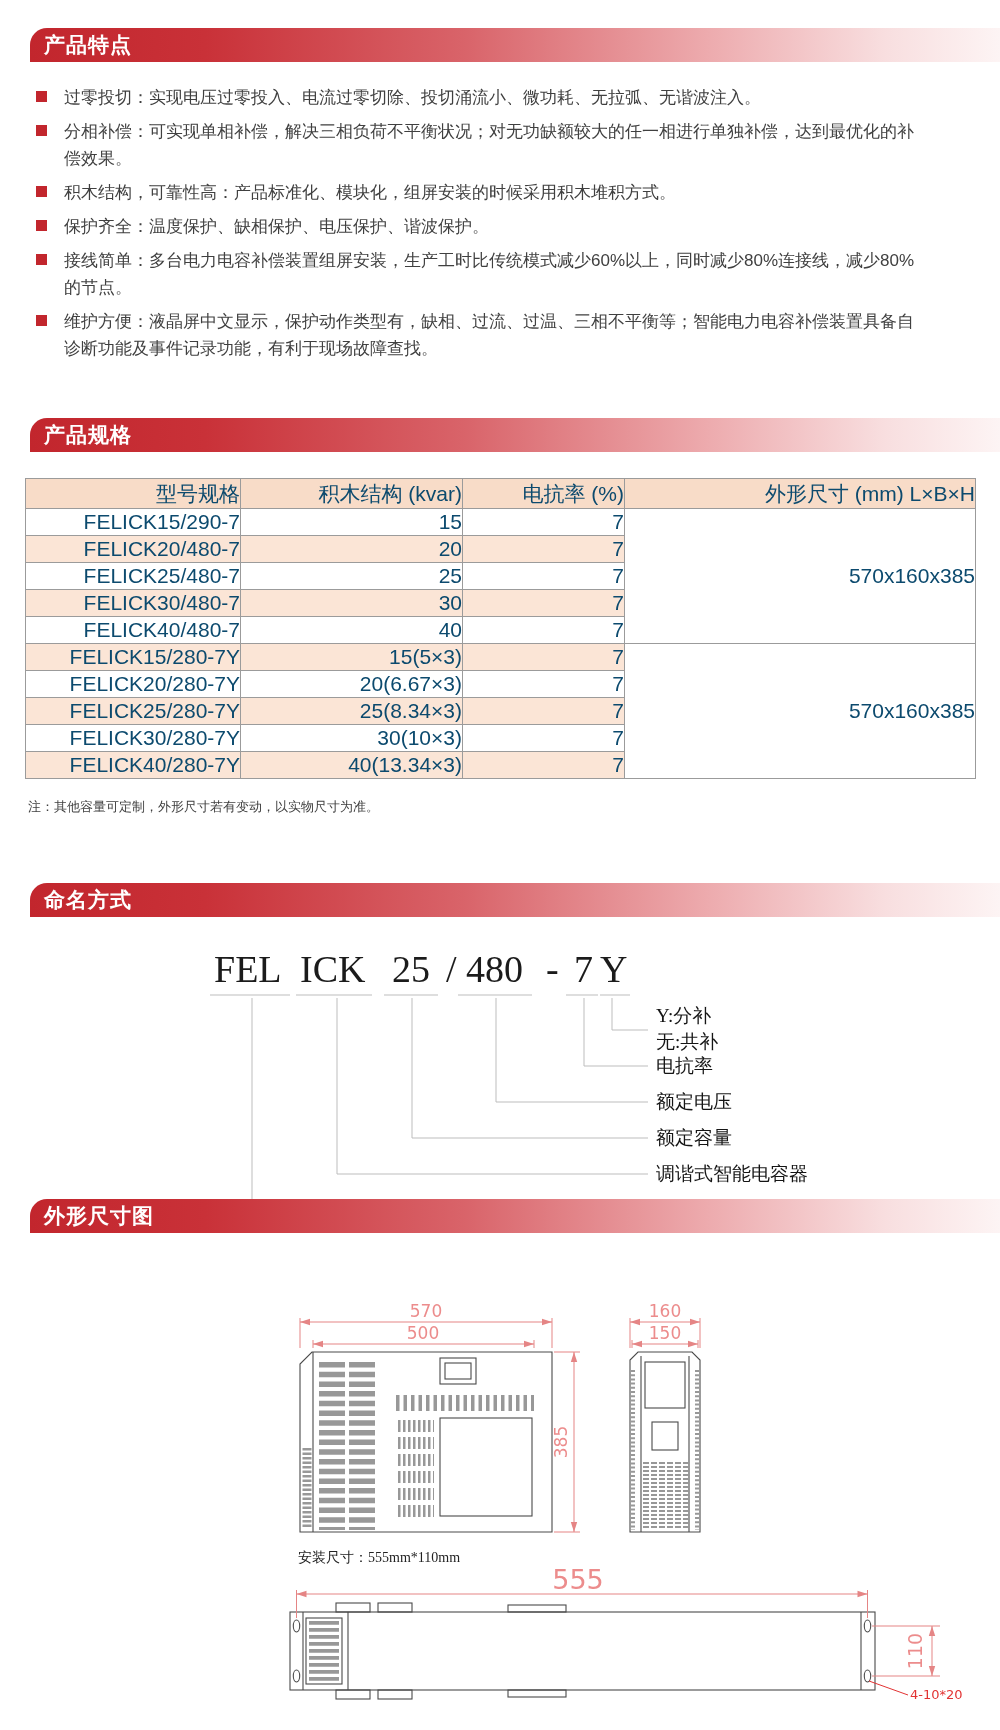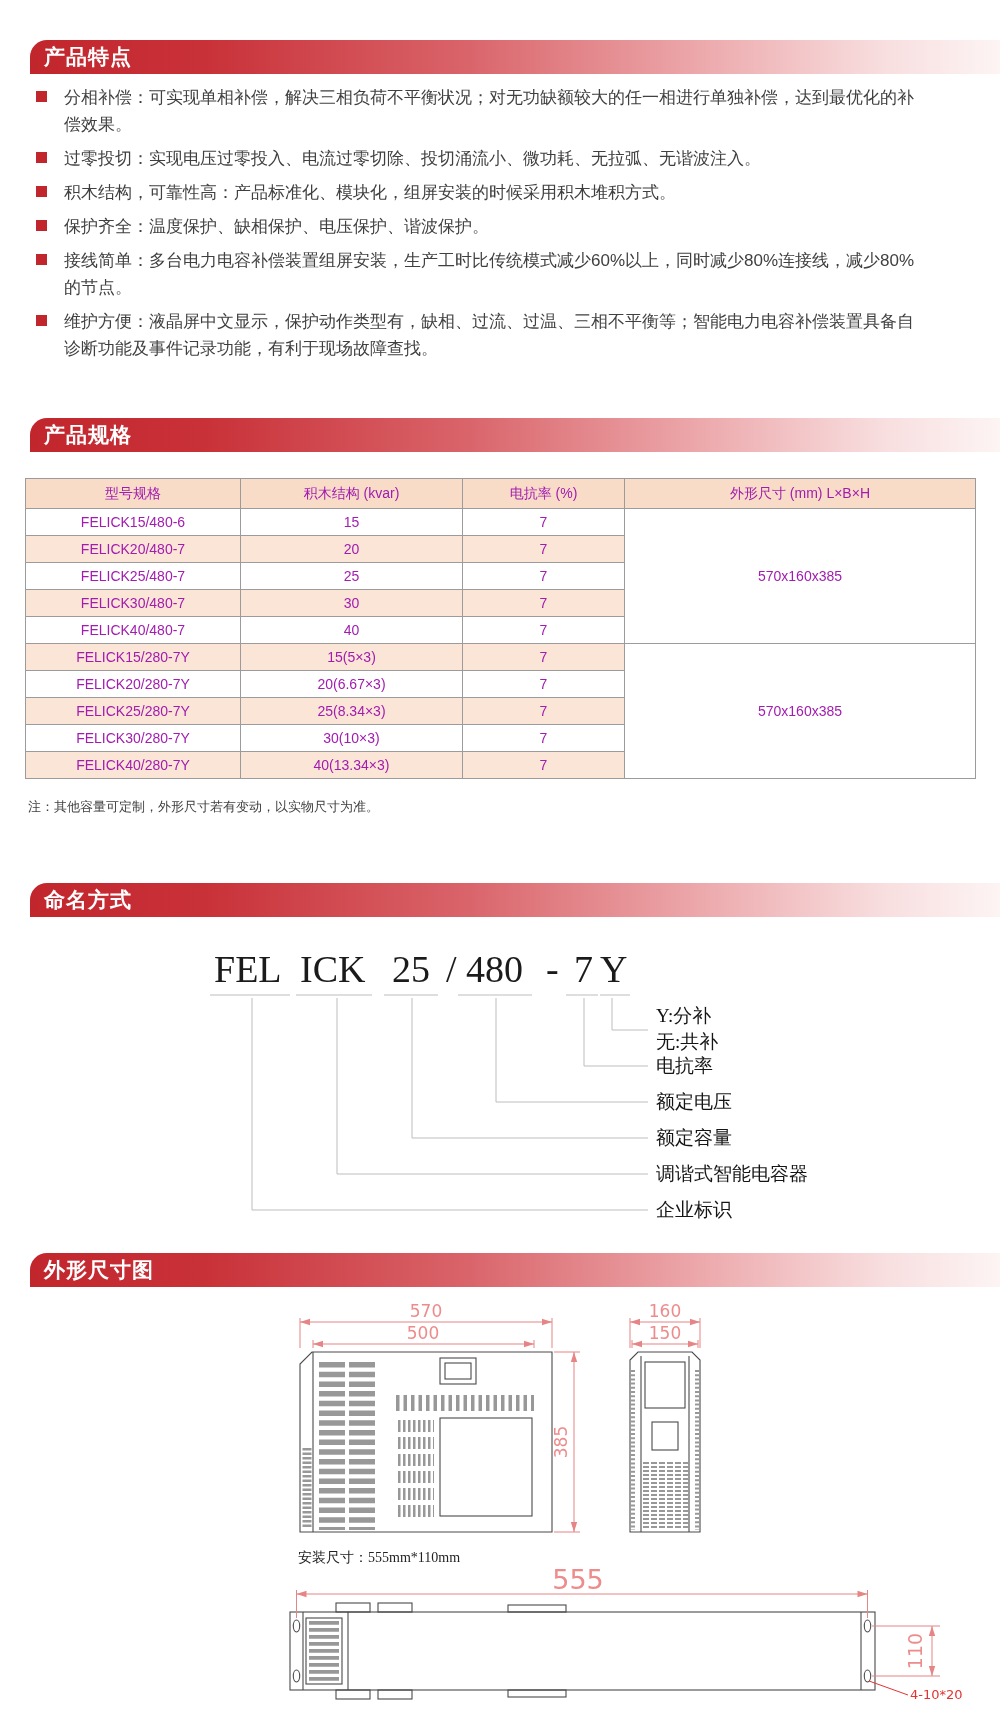--- a/index.html
+++ b/index.html
@@ -6,53 +6,53 @@
   .page{position:relative;width:1000px;height:1730px;margin:0 auto;background:#fff;overflow:hidden;
         font-family:"Liberation Sans","DejaVu Sans",sans-serif;}
   .banner{position:absolute;left:30px;right:0;height:34px;border-radius:17px 0 0 0;
           background:linear-gradient(90deg,#c2262d 0%,#c93138 18%,#d9646a 45%,#edabae 70%,#f8dedf 88%,#fdf4f4 100%);
           display:flex;align-items:center;}
   .banner-title{color:#ffffff;font-weight:bold;font-size:21px;padding-left:14px;letter-spacing:1px;}
   .features{position:absolute;left:36px;top:84px;width:884px;}
   .feature-item{position:relative;padding-left:28px;font-size:17px;line-height:27px;color:#404040;margin-bottom:7px;}
   .feature-item .bullet{position:absolute;left:0;top:7px;width:11px;height:11px;background:#c2262d;}
   .spec-table{position:absolute;left:25px;top:478px;width:950px;border-collapse:collapse;table-layout:fixed;
-              font-size:14px;color:#a21caf;text-align:center;}
+              font-size:21px;color:#0c4a6e;text-align:right;}
   .spec-table th,.spec-table td{border:1px solid #9b9b9b;font-weight:normal;padding:0;}
   .spec-table th{height:29px;background:#f8dcc8;}
   .spec-table td{height:26px;background:#ffffff;}
   .spec-table tbody tr:nth-child(even) td{background:#fbe5d6;}
   .spec-table td.dimcell{background:#ffffff !important;}
   .note{position:absolute;left:28px;top:798px;font-size:13px;color:#3f3f3f;font-family:Liberation Mono, monospace;}
   .naming-svg{position:absolute;left:0;top:930px;}
   .outline-svg{position:absolute;left:0;top:1300px;}
   .code-text{font-family:"Liberation Serif","DejaVu Serif",serif;font-size:38px;fill:#1b1b1b;}
   .lbl{font-family:"Liberation Serif","DejaVu Serif",serif;font-size:19px;fill:#151515;}
   .dimtxt{font-family:"DejaVu Sans","Liberation Sans",sans-serif;font-size:17px;fill:#ec8c8c;}
   .dimbig{font-size:27px;}
   .holetxt{font-family:"DejaVu Sans","Liberation Sans",sans-serif;font-size:13px;fill:#e23333;}
   .install{font-family:"Liberation Serif","DejaVu Serif",serif;font-size:14px;fill:#222222;}
 </style>
 </head>
 <body>
 
 <div class="page">
 
-  <div class="banner" style="top:40px;font-family:Liberation Serif, serif;">
+  <div class="banner" style="top:28px;font-family:Liberation Serif, serif;">
     <span class="banner-title">产品特点</span>
   </div>
 
   <div class="features">
     <div class="feature-item">
       <span class="bullet"></span>
+      <span>过零投切：实现电压过零投入、电流过零切除、投切涌流小、微功耗、无拉弧、无谐波注入。</span>
+    </div>
+    <div class="feature-item">
+      <span class="bullet"></span>
       <span>分相补偿：可实现单相补偿，解决三相负荷不平衡状况；对无功缺额较大的任一相进行单独补偿，达到最优化的补偿效果。</span>
-    </div>
-    <div class="feature-item">
-      <span class="bullet"></span>
-      <span>过零投切：实现电压过零投入、电流过零切除、投切涌流小、微功耗、无拉弧、无谐波注入。</span>
     </div>
     <div class="feature-item">
       <span class="bullet"></span>
       <span>积木结构，可靠性高：产品标准化、模块化，组屏安装的时候采用积木堆积方式。</span>
     </div>
     <div class="feature-item">
       <span class="bullet"></span>
       <span>保护齐全：温度保护、缺相保护、电压保护、谐波保护。</span>
     </div>
     <div class="feature-item">
@@ -79,21 +79,21 @@
     <thead>
       <tr>
         <th>型号规格</th>
         <th>积木结构 (kvar)</th>
         <th>电抗率 (%)</th>
         <th>外形尺寸 (mm) L×B×H</th>
       </tr>
     </thead>
     <tbody>
       <tr>
-        <td>FELICK15/480-6</td>
+        <td>FELICK15/290-7</td>
         <td>15</td>
         <td>7</td>
         <td class="dimcell" rowspan="5">570x160x385</td>
       </tr>
       <tr>
         <td>FELICK20/480-7</td>
         <td>20</td>
         <td>7</td>
       </tr>
       <tr>
@@ -170,21 +170,21 @@
       <text class="lbl" x="656" y="92">Y:分补</text>
       <text class="lbl" x="656" y="118">无:共补</text>
       <text class="lbl" x="656" y="142">电抗率</text>
       <text class="lbl" x="656" y="178">额定电压</text>
       <text class="lbl" x="656" y="214">额定容量</text>
       <text class="lbl" x="656" y="250">调谐式智能电容器</text>
       <text class="lbl" x="656" y="286">企业标识</text>
     </g>
   </svg>
 
-  <div class="banner" style="top:1253px;">
+  <div class="banner" style="top:1199px;">
     <span class="banner-title">外形尺寸图</span>
   </div>
 
   <svg class="outline-svg" width="1000" height="430" viewBox="0 0 1000 430">
 
     <g stroke="#4a4a4a" fill="none" stroke-width="1.1">
       <path d="M312,52 H552 V232 H300 V64 Z"></path>
       <line x1="313" y1="52" x2="313" y2="232"></line>
       <rect x="440" y="58" width="36" height="26"></rect>
       <rect x="445" y="63" width="26" height="16"></rect>

